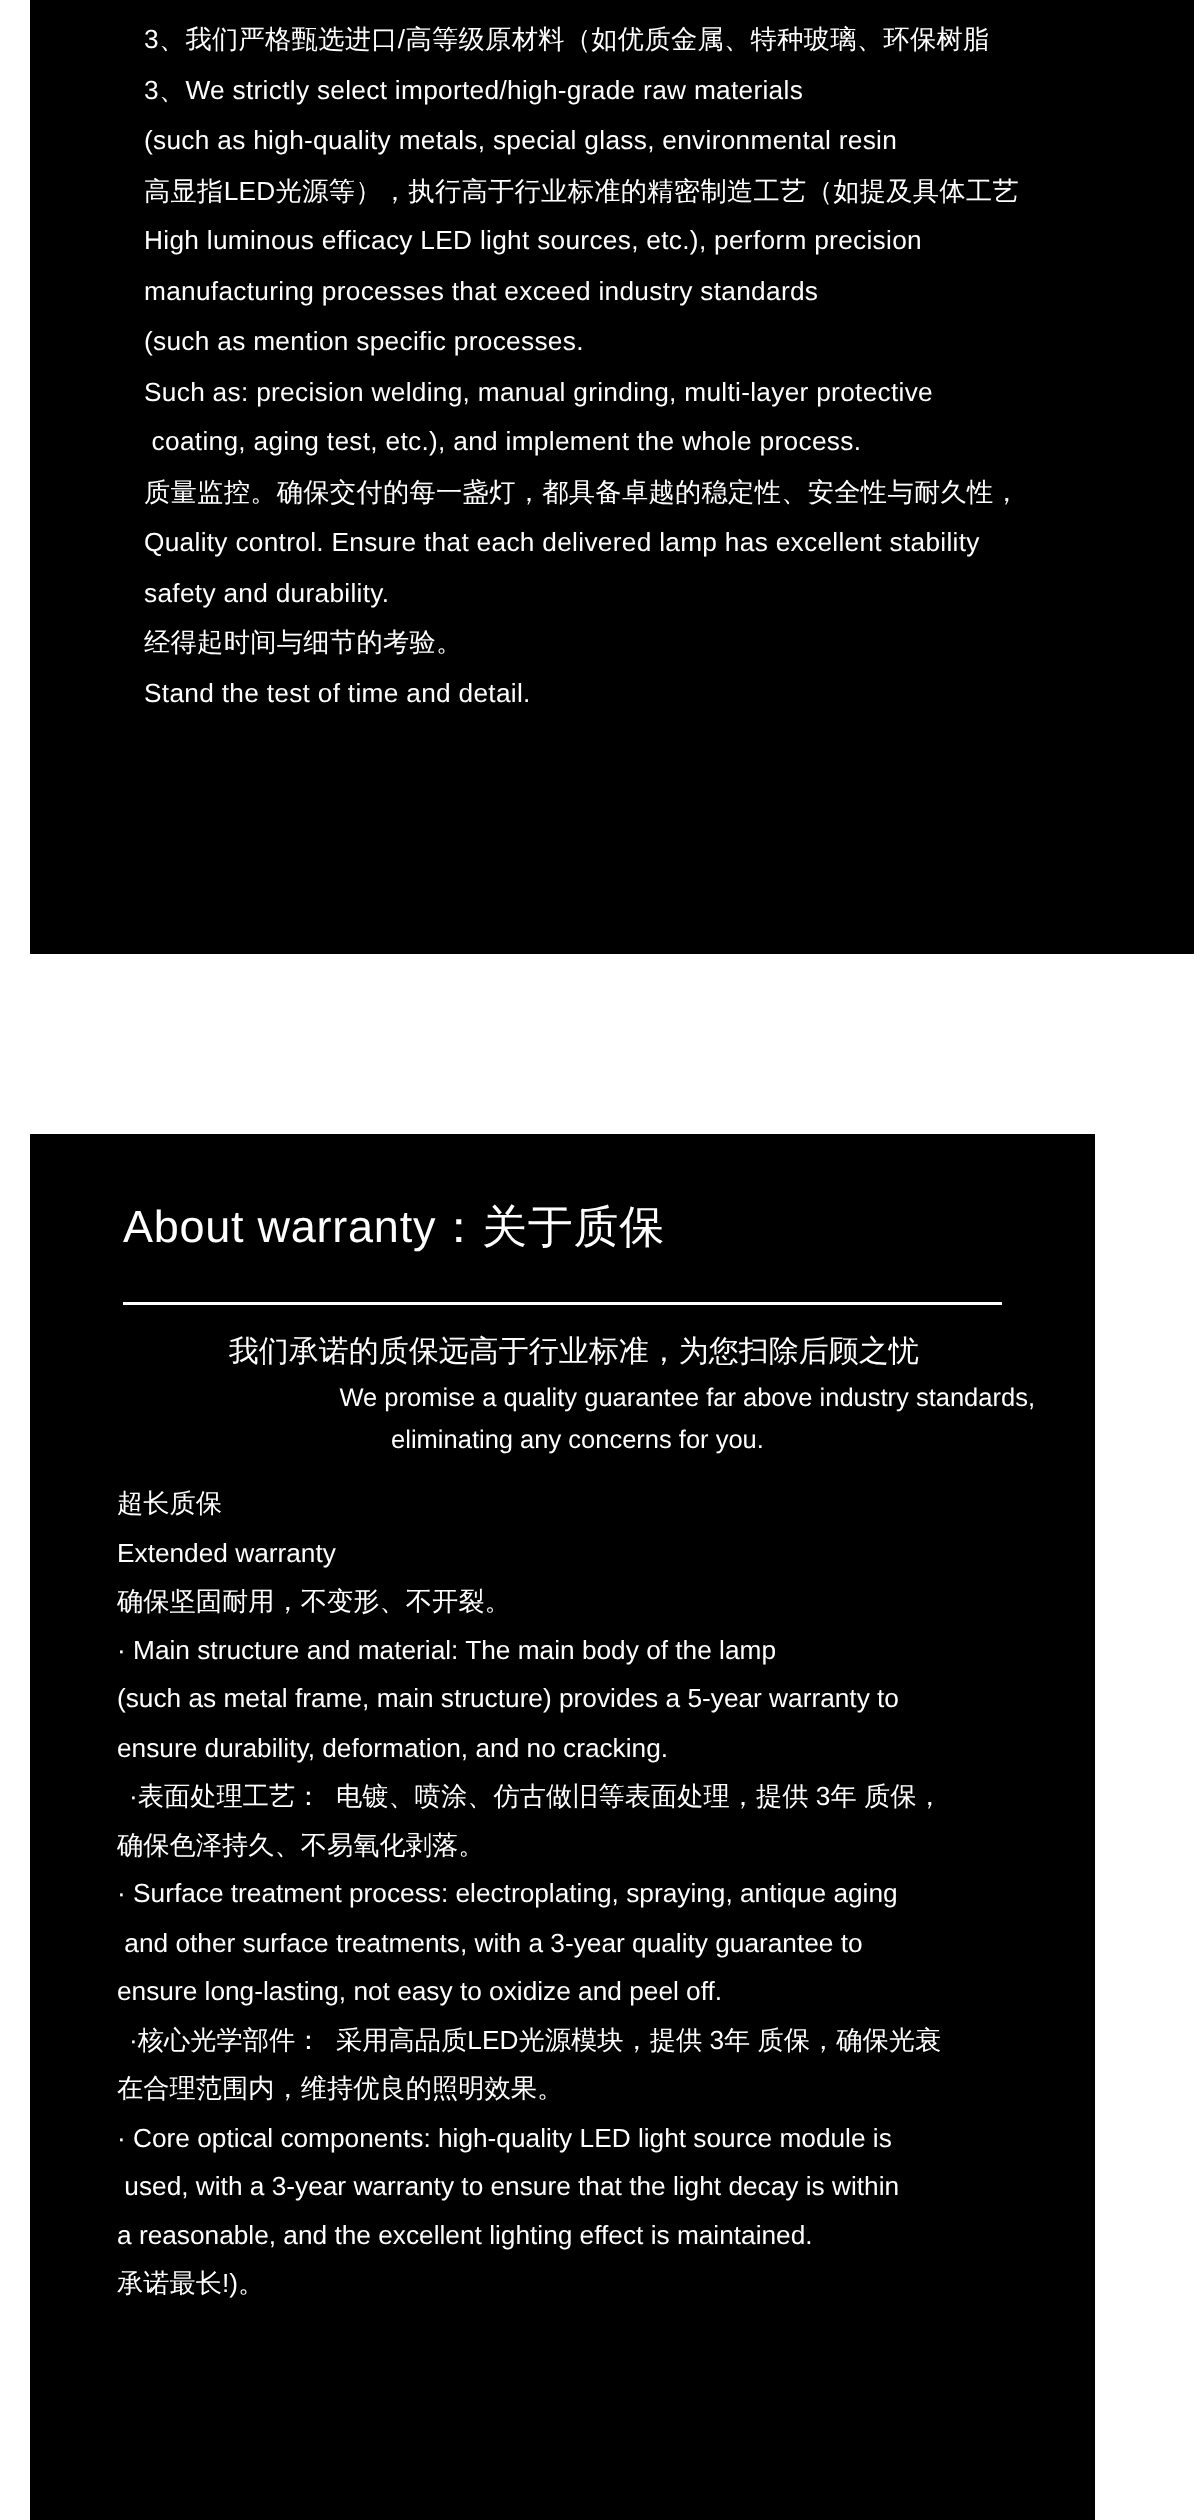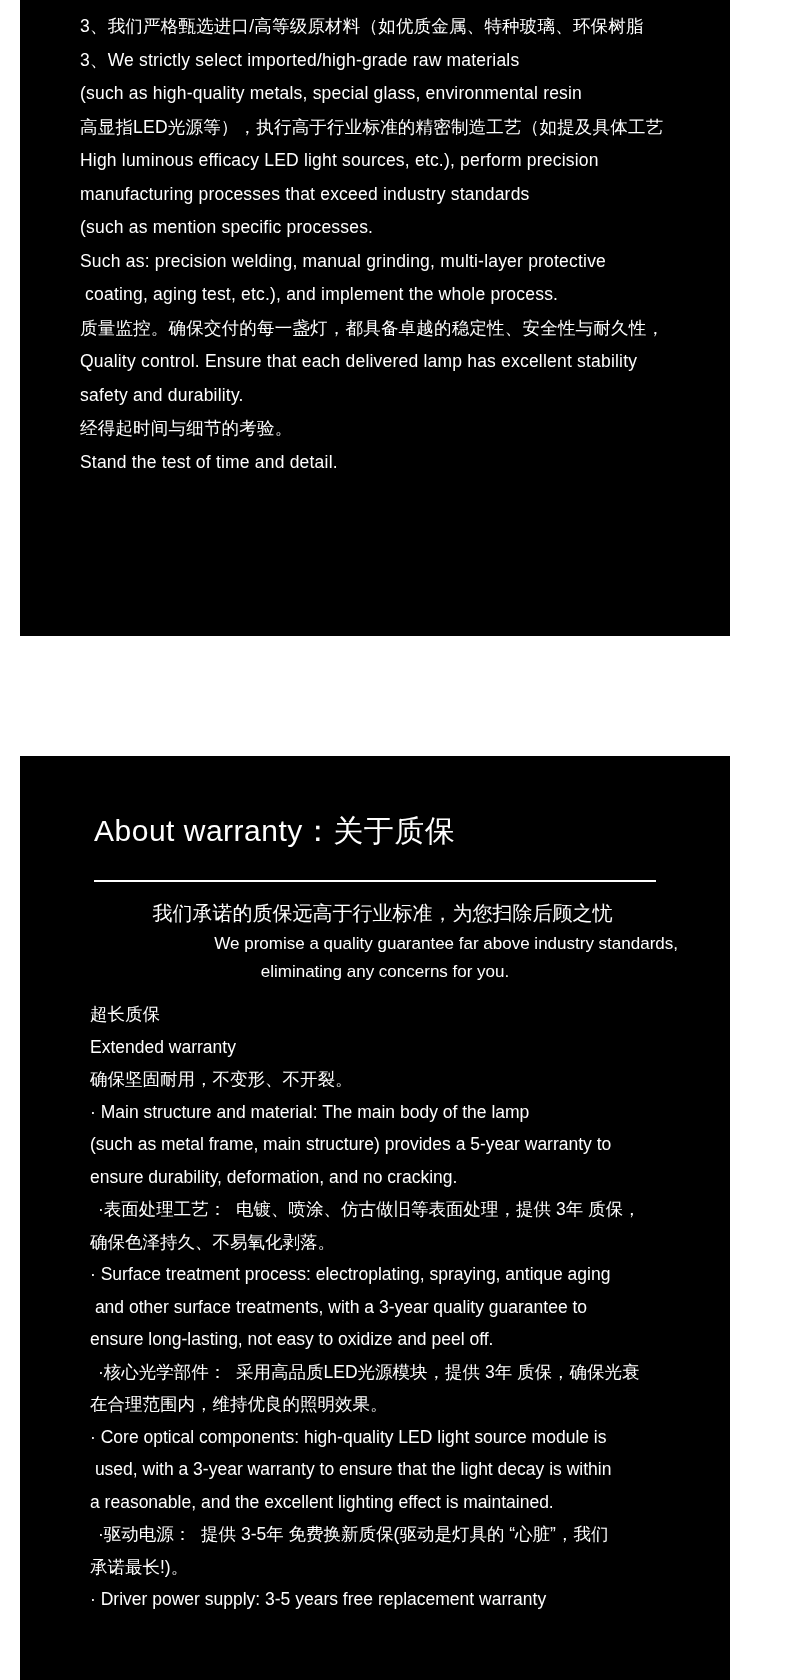--- a/index.html
+++ b/index.html
@@ -23,23 +23,23 @@
   .panel {
     position: absolute;
     background: #000000;
     color: #ffffff;
     box-sizing: border-box;
   }
   
   #panel-materials {
     left: 20px;
     top: 0px;
-    width: 710px;
+    width: 776px;
     height: 636px;
-    padding: 10px 0 0 0;
+    padding: 10px 0 0 16px;
   }
   .line {
     font-size: 17.5px;
     line-height: 33.5px;
     white-space: pre-wrap;
     padding-left: 60px;
     padding-right: 12px;
     letter-spacing: 0.2px;
   }
   .line.cn {
@@ -47,21 +47,21 @@
   }
   .line.en {
     font-size: 17.5px;
   }
   
   #panel-warranty {
     left: 20px;
     top: 756px;
     width: 710px;
     height: 924px;
-    padding: 12px;
+    padding: 0;
   }
   .warranty-title {
     font-size: 30px;
     line-height: 38px;
     padding: 24px 0 10px 62px;
     letter-spacing: 0.5px;
     font-weight: 400;
   }
   .divider {
     height: 2px;
@@ -140,19 +140,17 @@
       <div class="body-line indent">·表面处理工艺：  电镀、喷涂、仿古做旧等表面处理，提供 3年 质保，</div>
       <div class="body-line">确保色泽持久、不易氧化剥落。</div>
       <div class="body-line">· Surface treatment process: electroplating, spraying, antique aging</div>
       <div class="body-line"> and other surface treatments, with a 3-year quality guarantee to</div>
       <div class="body-line">ensure long-lasting, not easy to oxidize and peel off.</div>
       <div class="body-line indent">·核心光学部件：  采用高品质LED光源模块，提供 3年 质保，确保光衰</div>
       <div class="body-line">在合理范围内，维持优良的照明效果。</div>
       <div class="body-line">· Core optical components: high-quality LED light source module is</div>
       <div class="body-line"> used, with a 3-year warranty to ensure that the light decay is within</div>
       <div class="body-line">a reasonable, and the excellent lighting effect is maintained.</div>
-      <div class="body-line indent">·驱动电源：  提供 3-5年 免费换新质保(驱动是灯具的 “心脏”，我们</div>
       <div class="body-line">承诺最长!)。</div>
-      <div class="body-line">· Driver power supply: 3-5 years free replacement warranty</div>
     </div>
   </section>
 
 </div>
 
 </body></html>

